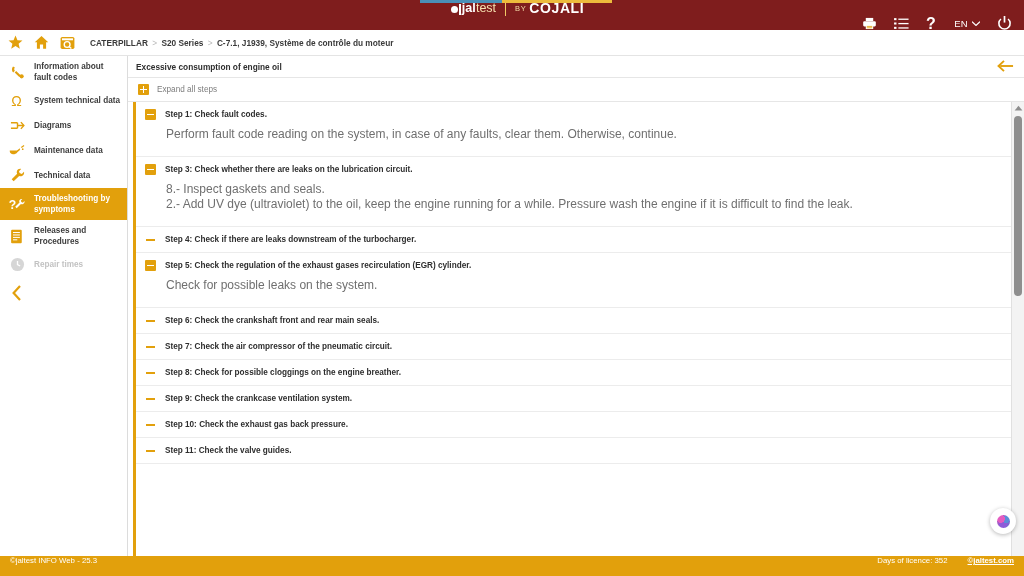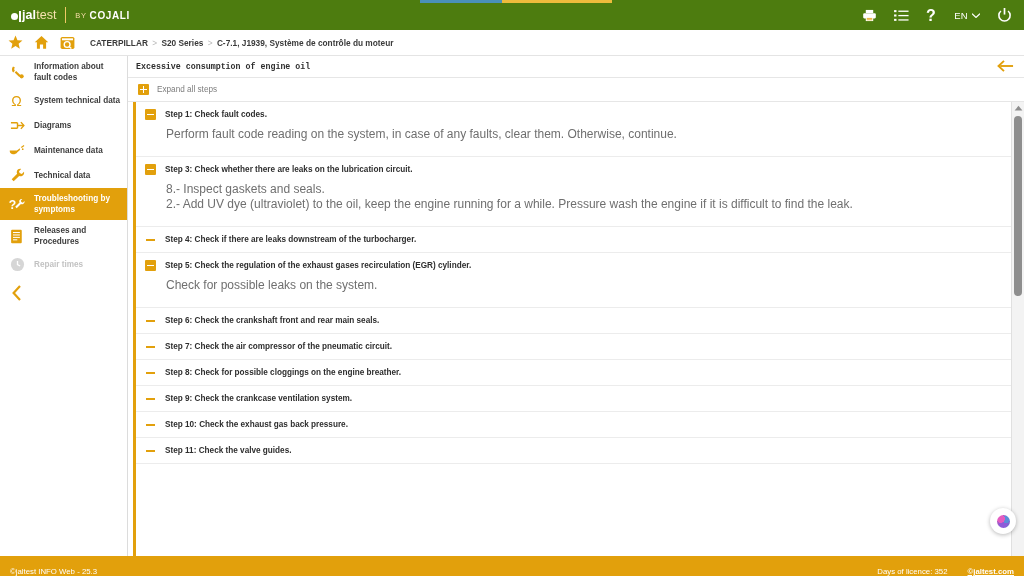--- a/index.html
+++ b/index.html
@@ -7,22 +7,22 @@
     width: 1024px; height: 576px;
     font-family: "Liberation Sans", sans-serif;
     background: #ffffff;
     overflow: hidden;
   }
 
   
   .topbar {
     position: absolute; top: 0; left: 0;
     width: 1024px; height: 30px;
-    background: #4d7c0f;
-    display: flex; align-items: center;
+    background: #7f1d1d;
+    display: flex; align-items: center; flex-direction: column;
   }
   .topbar-accent-blue {
     position: absolute; top: 0; left: 420px; width: 82px; height: 3px;
     background: #4a90b8;
   }
   .topbar-accent-light {
     position: absolute; top: 0; left: 502px; width: 110px; height: 3px;
     background: #edbb3c;
   }
   .brand {
@@ -35,21 +35,21 @@
   .brand-bar {
     display: inline-block; width: 2px; height: 11px; background: #fff;
     margin-right: 1px; position: relative; top: 1px;
   }
   .brand-jal { color: #fff; font-weight: bold; font-size: 12.5px; letter-spacing: .1px; }
   .brand-test { color: #f7e2b0; font-size: 12.5px; }
   .brand-div {
     width: 1px; height: 16px; background: #f0c965; margin: 0 9px;
   }
   .brand-by { color: #f6dca8; font-size: 7.5px; letter-spacing: .6px; margin-right: 3px; }
-  .brand-cojali { color: #fff; font-size: 10px; font-weight: bold; letter-spacing: .6px; }
+  .brand-cojali { color: #fff; font-size: 14px; font-weight: bold; letter-spacing: .6px; }
 
   .topbar-right {
     margin-left: auto; display: flex; align-items: center;
     height: 30px; padding-right: 12px; gap: 17px;
   }
   .tb-icon { color: #fff; display: flex; align-items: center; cursor: pointer; }
   .lang { display: flex; align-items: center; gap: 4px; color: #fff; cursor: pointer; }
   .lang-text { font-size: 9.5px; letter-spacing: .3px; }
 
   
@@ -99,21 +99,20 @@
 
   
   .content {
     position: absolute; top: 56px; left: 128px;
     width: 896px; height: 500px; background: #fff;
   }
   .content-head {
     height: 22px; display: flex; align-items: center;
     border-bottom: 1px solid #e6e6e6; padding-left: 8px;
     position: relative;
-    font-family: Liberation Mono, monospace;
   }
   .content-title { font-size: 8.3px; font-weight: bold; color: #2e2e2e; }
   .back-arrow {
     position: absolute; right: 10px; top: 3px; cursor: pointer; color: #e2a00c;
   }
   .expand-row {
     height: 24px; display: flex; align-items: center;
     gap: 8px; padding-left: 10px; border-bottom: 1px solid #e6e6e6;
     cursor: pointer;
   }
@@ -180,21 +179,21 @@
       radial-gradient(circle at 30% 30%, #e45cc0 0 30%, transparent 31%),
       radial-gradient(circle at 70% 35%, #5b8dd9 0 30%, transparent 31%),
       radial-gradient(circle at 45% 72%, #8e5bd9 0 32%, transparent 33%),
       linear-gradient(135deg, #c94fbf, #6a6ad6);
   }
 
   
   .footer {
     position: absolute; left: 0; bottom: 0;
     width: 1024px; height: 20px; background: #e2a00c;
-    display: flex; align-items: flex-end;
+    display: flex; align-items: flex-start;
     padding: 0 10px; color: #fff; font-size: 7.8px;
   }
   .footer-right { margin-left: auto; display: flex; gap: 20px; align-items: center; }
   .footer-link { color: #fff; text-decoration: underline; cursor: pointer; font-weight: bold; }
 </style>
 </head>
 <body>
 
 <div class="topbar">
   <div class="topbar-accent-blue"></div>

